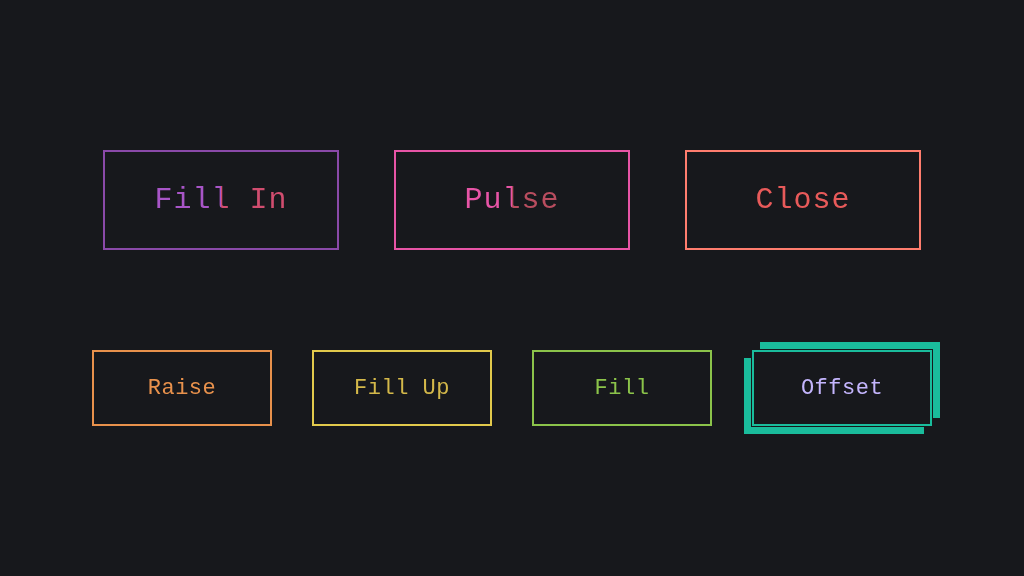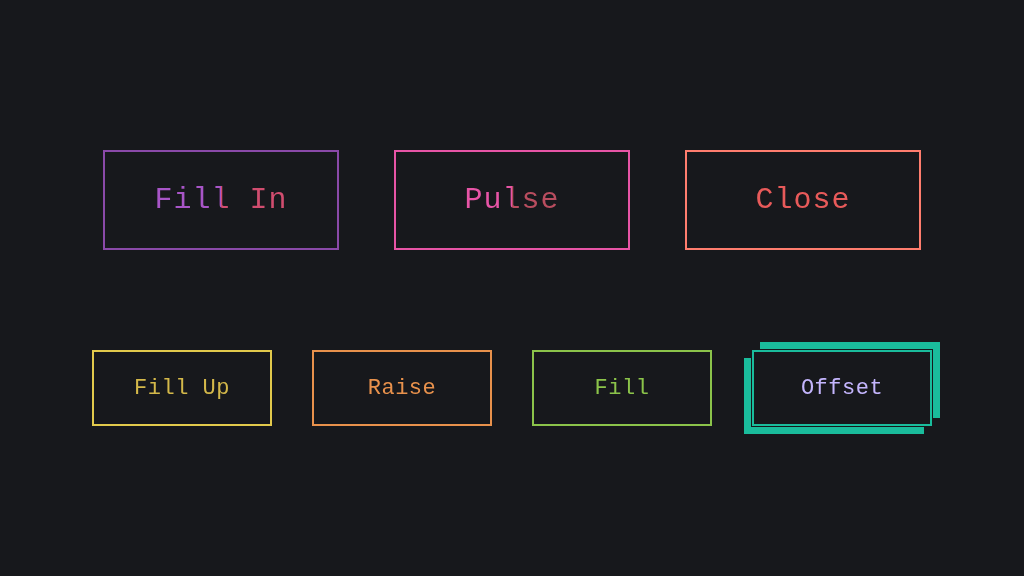--- a/index.html
+++ b/index.html
@@ -162,25 +162,25 @@
     </button>
     <button class="btn btn-large btn-pulse">
       <span>Pulse</span>
     </button>
     <button class="btn btn-large btn-close">
       <span>Close</span>
     </button>
   </div>
 
   <div class="row row-small">
+    <button class="btn btn-small btn-raise">
+      <span>Raise</span>
+    </button>
     <button class="btn btn-small btn-fill-up">
       <span>Fill Up</span>
-    </button>
-    <button class="btn btn-small btn-raise">
-      <span>Raise</span>
     </button>
     <button class="btn btn-small btn-slide">
       <span>Fill</span>
     </button>
     <button class="btn btn-small btn-offset">
       <span>Offset</span>
     </button>
   </div>
 
 </div>

